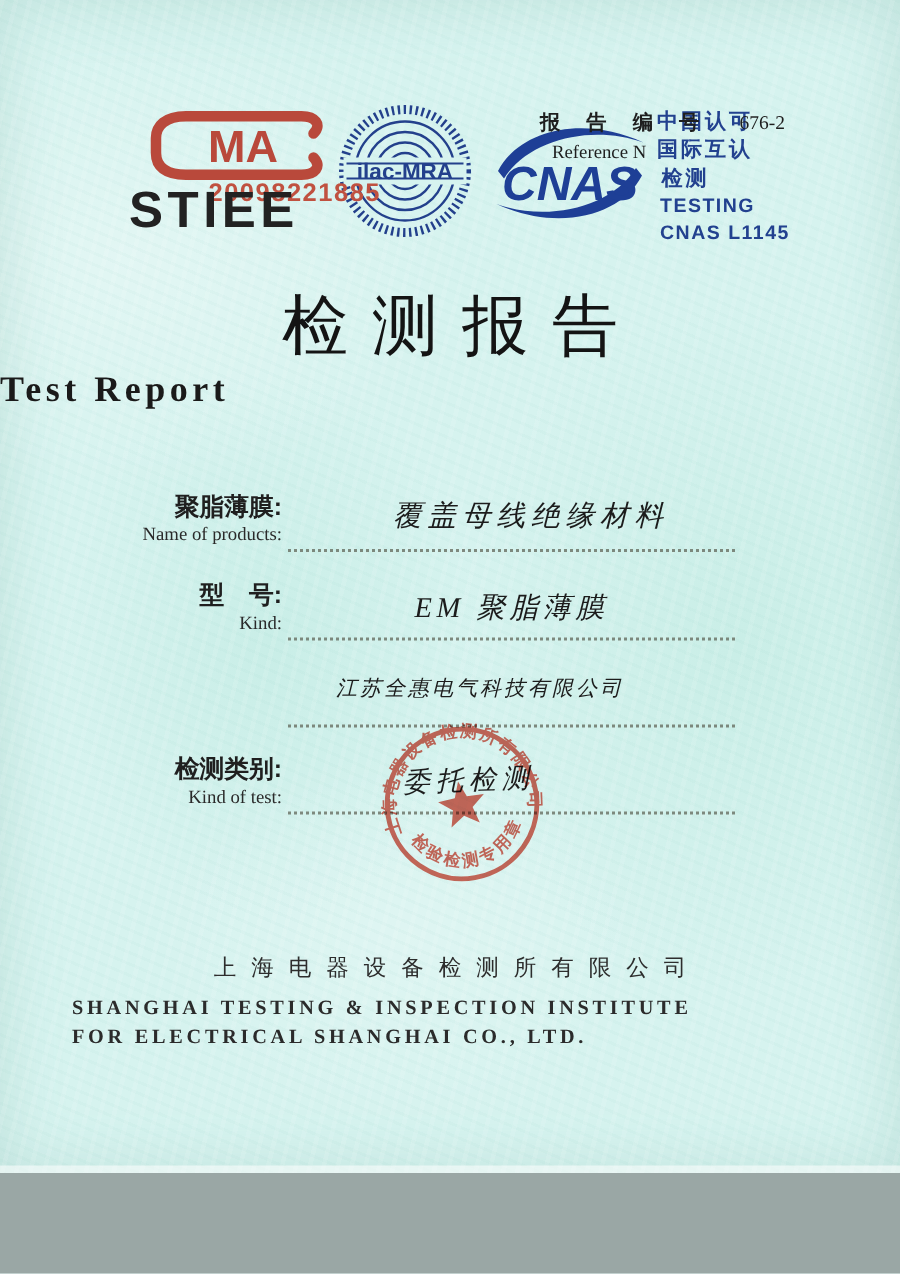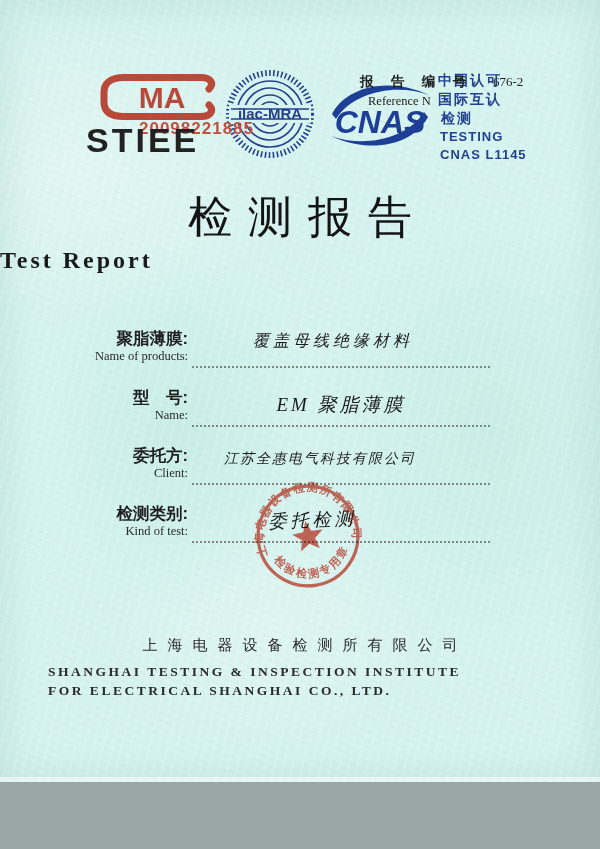--- a/index.html
+++ b/index.html
@@ -98,34 +98,30 @@
   <div class="abs ovp" style="left:368px;top:94px;font-size:12.5px">Reference N</div>
   <div class="abs ovp" style="left:493px;top:74px;font-size:13px">676-2</div>
 
   <div class="abs title-cn">检测报告</div>
   <div class="abs title-en">Test Report</div>
 
   <div class="abs flabel" style="top:328px">
     <div class="flabel-cn">聚脂薄膜:</div>
     <div class="flabel-en">Name of products:</div>
   </div>
-  <div class="abs fvalue" style="left:184px;width:298px;top:331px;font-size:16px;letter-spacing:4px">覆盖母线绝缘材料</div>
+  <div class="abs fvalue" style="left:205px;width:298px;top:331px;font-size:19px;letter-spacing:4px">覆盖母线绝缘材料</div>
   <div class="abs fline" style="left:192px;width:298px;top:366px"></div>
 
   <div class="abs flabel" style="top:387px">
     <div class="flabel-cn">型　号:</div>
-    <div class="flabel-en">Name:</div>
+    <div class="flabel-en">Kind:</div>
   </div>
   <div class="abs fvalue" style="left:192px;width:298px;top:392px;font-size:19px;letter-spacing:3px">EM 聚脂薄膜</div>
   <div class="abs fline" style="left:192px;width:298px;top:425px"></div>
 
-  <div class="abs flabel" style="top:445px">
-    <div class="flabel-cn">委托方:</div>
-    <div class="flabel-en">Client:</div>
-  </div>
   <div class="abs fvalue" style="left:175px;width:290px;top:450px;font-size:14px;letter-spacing:2px">江苏全惠电气科技有限公司</div>
   <div class="abs fline" style="left:192px;width:298px;top:483px"></div>
 
   <div class="abs flabel" style="top:503px">
     <div class="flabel-cn">检测类别:</div>
     <div class="flabel-en">Kind of test:</div>
   </div>
   <div class="abs fvalue" style="left:195px;width:235px;top:508px;font-size:18px;letter-spacing:4px;transform:rotate(-2deg)">委托检测</div>
   <div class="abs fline" style="left:192px;width:298px;top:541px"></div>
 

